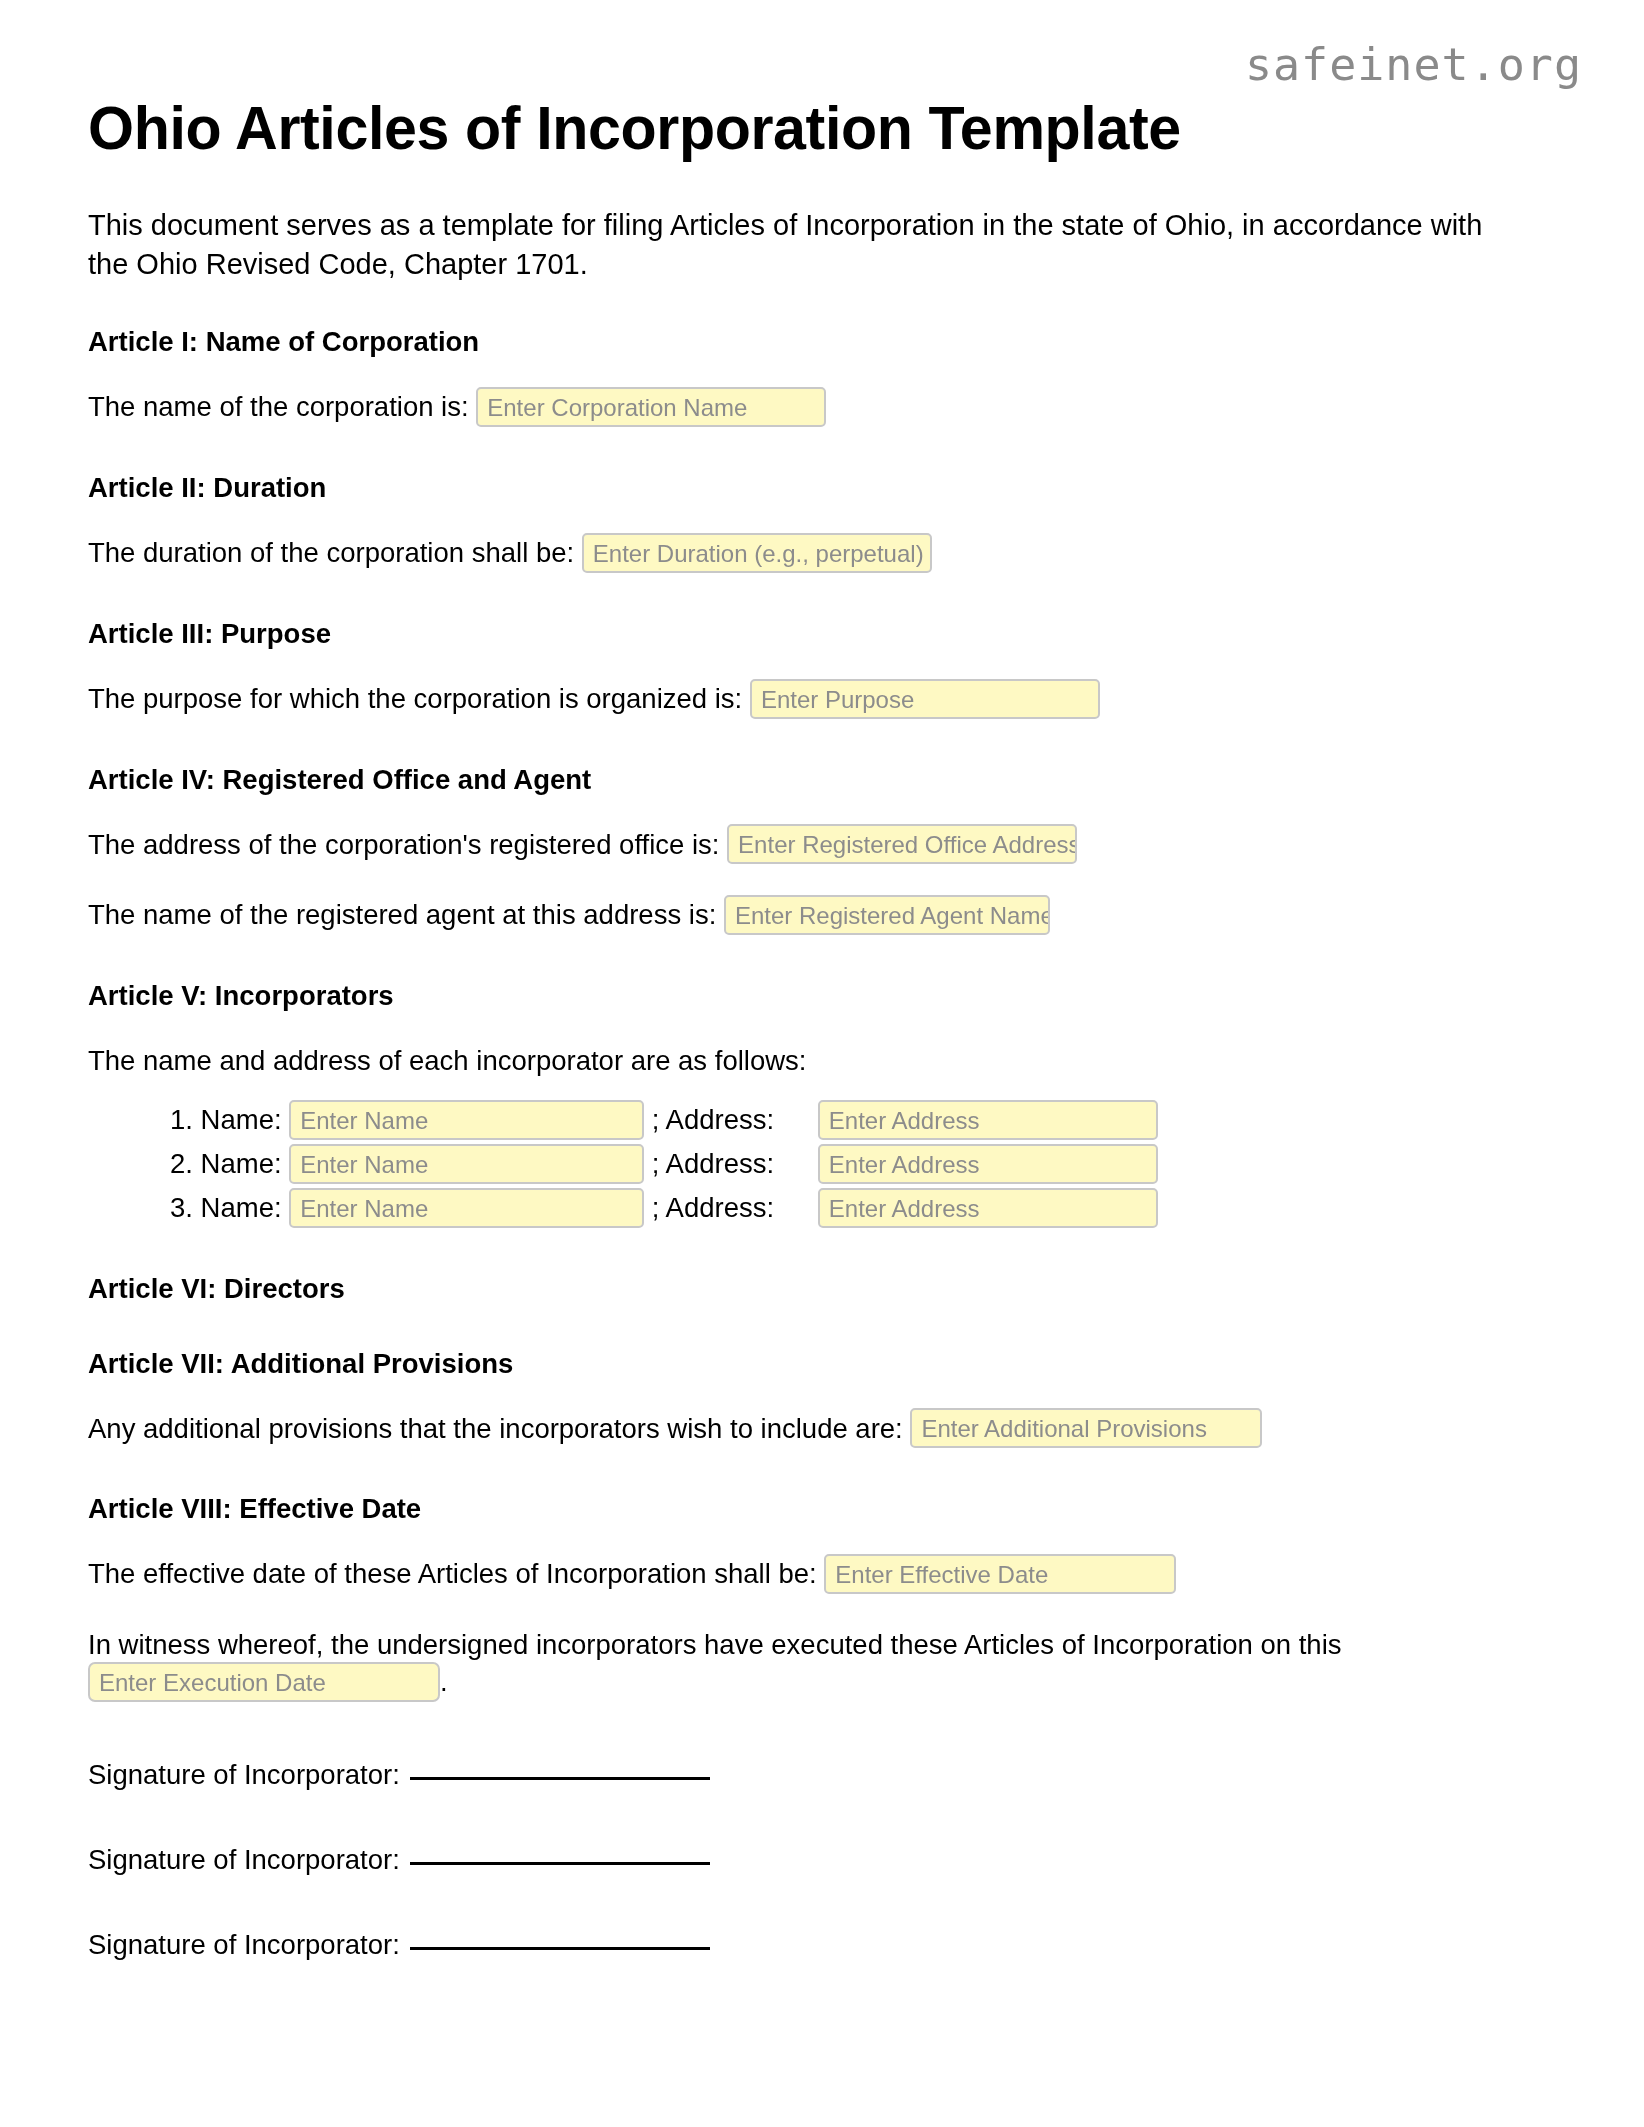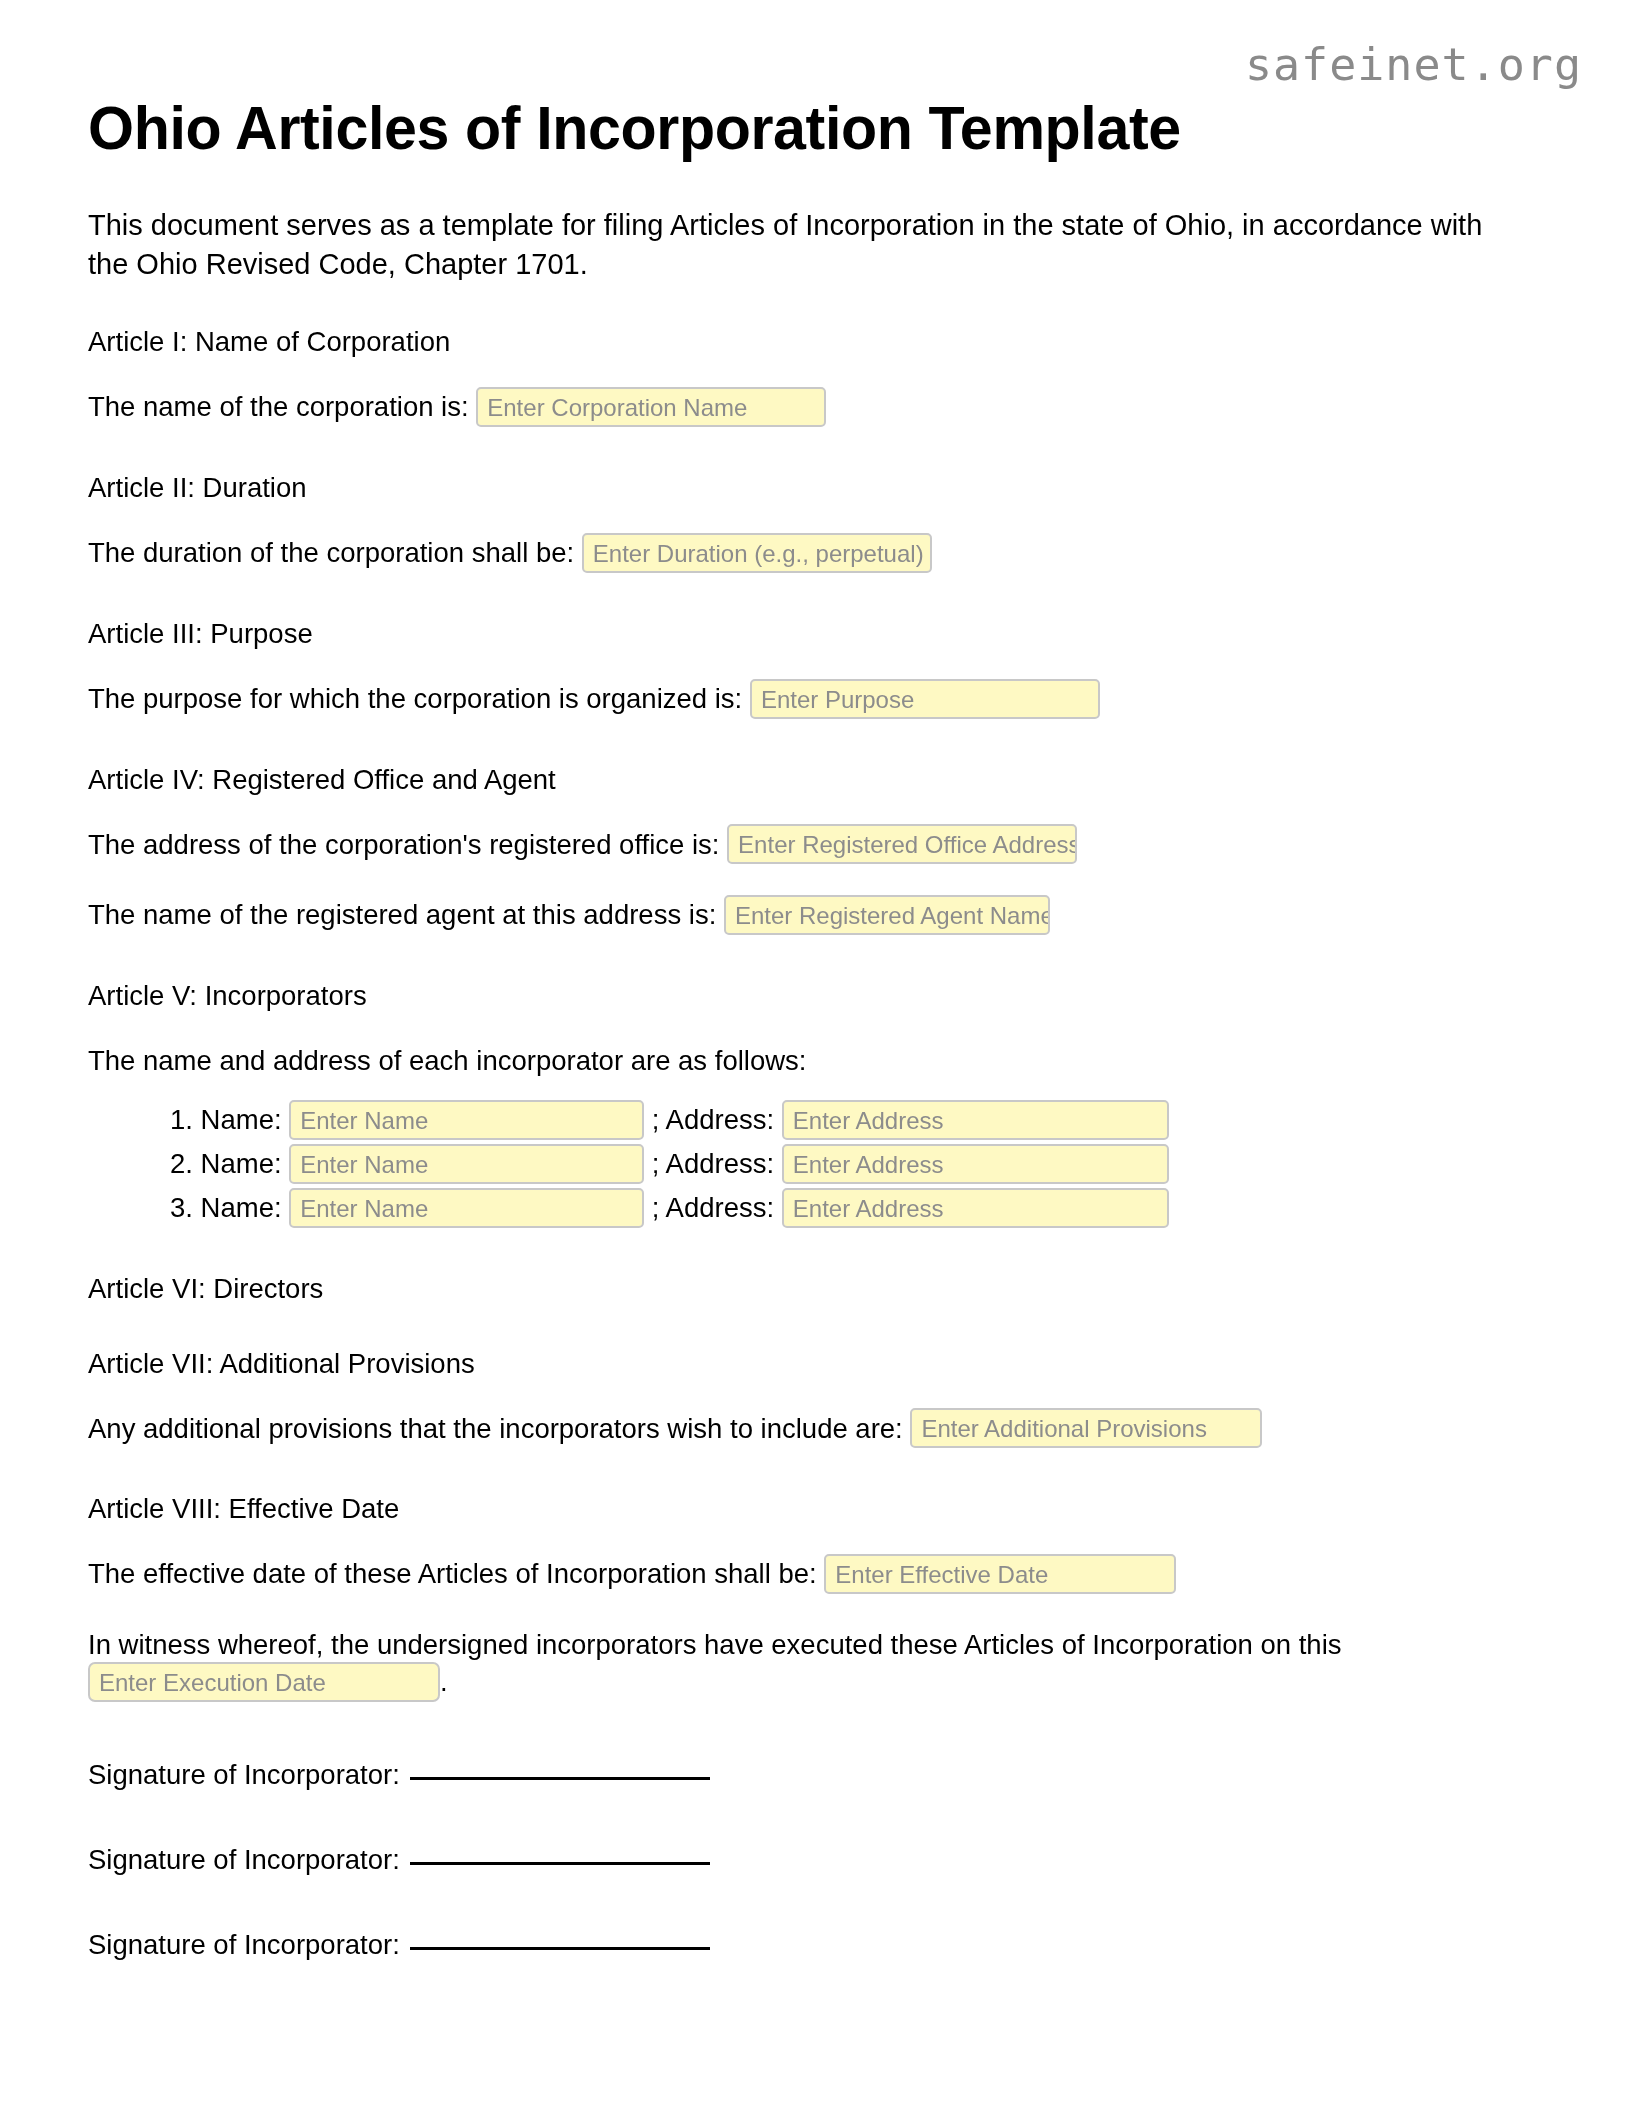--- a/index.html
+++ b/index.html
@@ -44,21 +44,21 @@
     white-space: nowrap;
   }
   p.intro {
     font-size: 29px;
     line-height: 1.33;
     margin: 44px 0 0 0;
     max-width: 1440px;
   }
   h2.article {
     font-size: 27.5px;
-    font-weight: normal;
+    font-weight: bold;
     margin: 42px 0 0 0;
     line-height: 1.2;
   }
   p.line {
     font-size: 27.5px;
     line-height: 1.36;
     margin: 30px 0 0 0;
     display: block;
   }
   .fld {
@@ -78,21 +78,21 @@
     white-space: nowrap;
     position: relative;
     top: -2px;
   }
   .fld.w-corp   { width: 350px; }
   .fld.w-dur    { width: 350px; }
   .fld.w-purp   { width: 350px; }
   .fld.w-office { width: 350px; }
   .fld.w-agent  { width: 326px; }
   .fld.w-name   { width: 355px; }
-  .fld.w-addr   { width: 387px; }
+  .fld.w-addr   { width: 340px; margin-left: 36px; }
   .fld.w-dir    { width: 352px; }
   .fld.w-prov   { width: 352px; }
   .fld.w-eff    { width: 352px; }
   .fld.w-exec   { width: 352px; border-radius: 7px; }
 
   ol.incorporators {
     margin: 22px 0 0 0;
     padding: 0 0 0 82px;
     list-style: none;
     counter-reset: inc;

